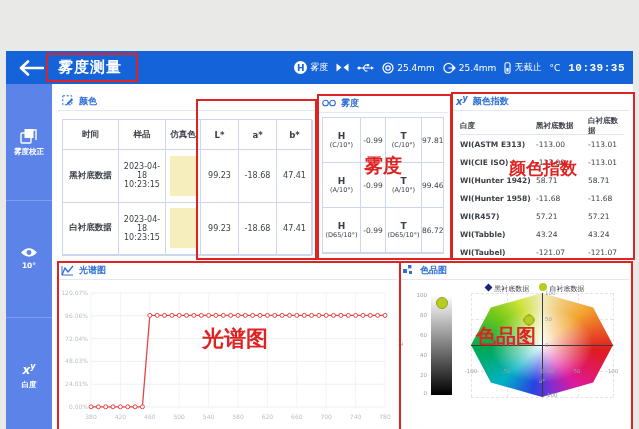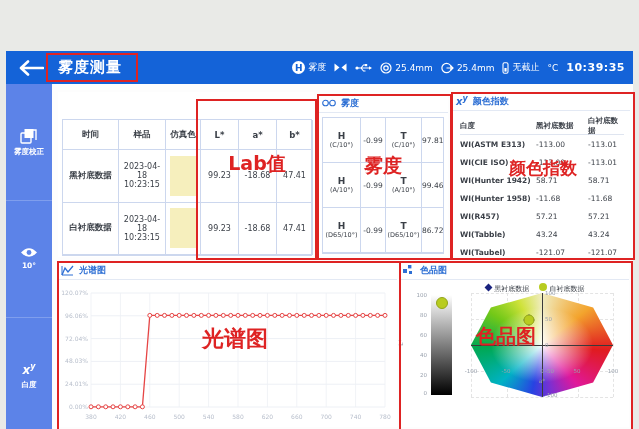--- a/index.html
+++ b/index.html
@@ -6,21 +6,21 @@
   body{width:639px;height:429px;background:#e9eae7;position:relative;overflow:hidden;
        font-family:"DejaVu Sans","Liberation Sans",sans-serif;color:#3a3f47;}
   .device{position:absolute;left:6px;top:7px;width:627px;height:414px;background:#fdfdfd;margin-top:44px;}
   
   .topbar{position:absolute;left:0;top:0;width:627px;height:33px;background:#1463d8;display:flex;align-items:center;}
   .back{margin-left:12px;width:30px;height:20px;display:flex;align-items:center;cursor:pointer;}
   .title{color:#fff;font-weight:bold;font-size:15px;margin-left:10px;letter-spacing:1px;}
   .status{position:absolute;right:8px;top:0;height:33px;display:flex;align-items:center;gap:8px;color:#fff;font-size:9px;}
   .status .grp{display:flex;align-items:center;gap:3px;}
   .hcirc{width:13px;height:13px;border-radius:50%;background:#fff;color:#1463d8;font-weight:bold;font-size:9px;display:flex;align-items:center;justify-content:center;}
-  .time{font-size:11px;font-weight:bold;letter-spacing:.5px;}
+  .time{font-size:11px;font-weight:bold;letter-spacing:.5px;font-family:Liberation Mono, monospace;}
   .degc{font-size:9px;}
   
   .sidebar{position:absolute;left:0;top:33px;width:46px;height:350px;background:#5c83e8;display:flex;flex-direction:column;}
   .side-item{flex:1;display:flex;flex-direction:column;align-items:center;justify-content:center;gap:4px;color:#fff;border-bottom:1px solid rgba(255,255,255,.22);cursor:pointer;}
   .side-item:last-child{border-bottom:none;}
   .side-label{font-size:7.5px;font-weight:bold;text-align:center;line-height:1.1;}
   .xy{font-size:12px;font-weight:bold;color:#fff;font-style:italic;}
   .xy sup{font-size:8px;}
   
   .bottombar{position:absolute;left:0;bottom:0;width:627px;height:31px;background:#5c83e8;}
@@ -152,20 +152,27 @@
       </svg>
       <span class="side-label">10°</span>
     </div>
     <div class="side-item">
       <span class="xy">x<sup>y</sup></span>
       <span class="side-label">白度</span>
     </div>
   </div>
 
   <div class="panel" style="left:52px;top:41px;width:256px;height:165px;">
+    <div class="phead">
+      <svg width="12" height="12" viewBox="0 0 12 12">
+        <rect x="0.8" y="0.8" width="9" height="9" stroke="#2d6fd4" stroke-width="1" fill="none" stroke-dasharray="2.2 1.6"></rect>
+        <path d="M5 8 L9.5 3.5 L11 5 L6.5 9.5 L4.5 10 Z" fill="#2d6fd4"></path>
+      </svg>
+      <span class="ptitle">颜色</span>
+    </div>
     <div class="ctable">
       <div class="cell hd">时间</div>
       <div class="cell hd">样品</div>
       <div class="cell hd">仿真色</div>
       <div class="cell hd">L*</div>
       <div class="cell hd">a*</div>
       <div class="cell hd">b*</div>
 
       <div class="cell hd">黑衬底数据</div>
       <div class="cell">
@@ -455,19 +462,18 @@
     </div>
   </div>
 
   <div class="ann-box" style="left:40px;top:2px;width:88px;height:25px;"></div>
   <div class="ann-box" style="left:190px;top:48px;width:117px;height:157px;"></div>
   <div class="ann-box" style="left:311px;top:43px;width:131px;height:162px;"></div>
   <div class="ann-box" style="left:445px;top:41px;width:180px;height:164px;"></div>
   <div class="ann-box" style="left:51px;top:210px;width:340px;height:166px;"></div>
   <div class="ann-box" style="left:393px;top:210px;width:230px;height:166px;"></div>
 
-  <div class="ann-text" style="left:251px;top:113px;font-size:19px;">Lab值</div>
   <div class="ann-text" style="left:377px;top:115px;font-size:19px;">雾度</div>
   <div class="ann-text" style="left:537px;top:117px;font-size:17px;">颜色指数</div>
   <div class="ann-text" style="left:229px;top:288px;font-size:22px;">光谱图</div>
   <div class="ann-text" style="left:500px;top:285px;font-size:20px;">色品图</div>
 
 </div>
 
 </body></html>

